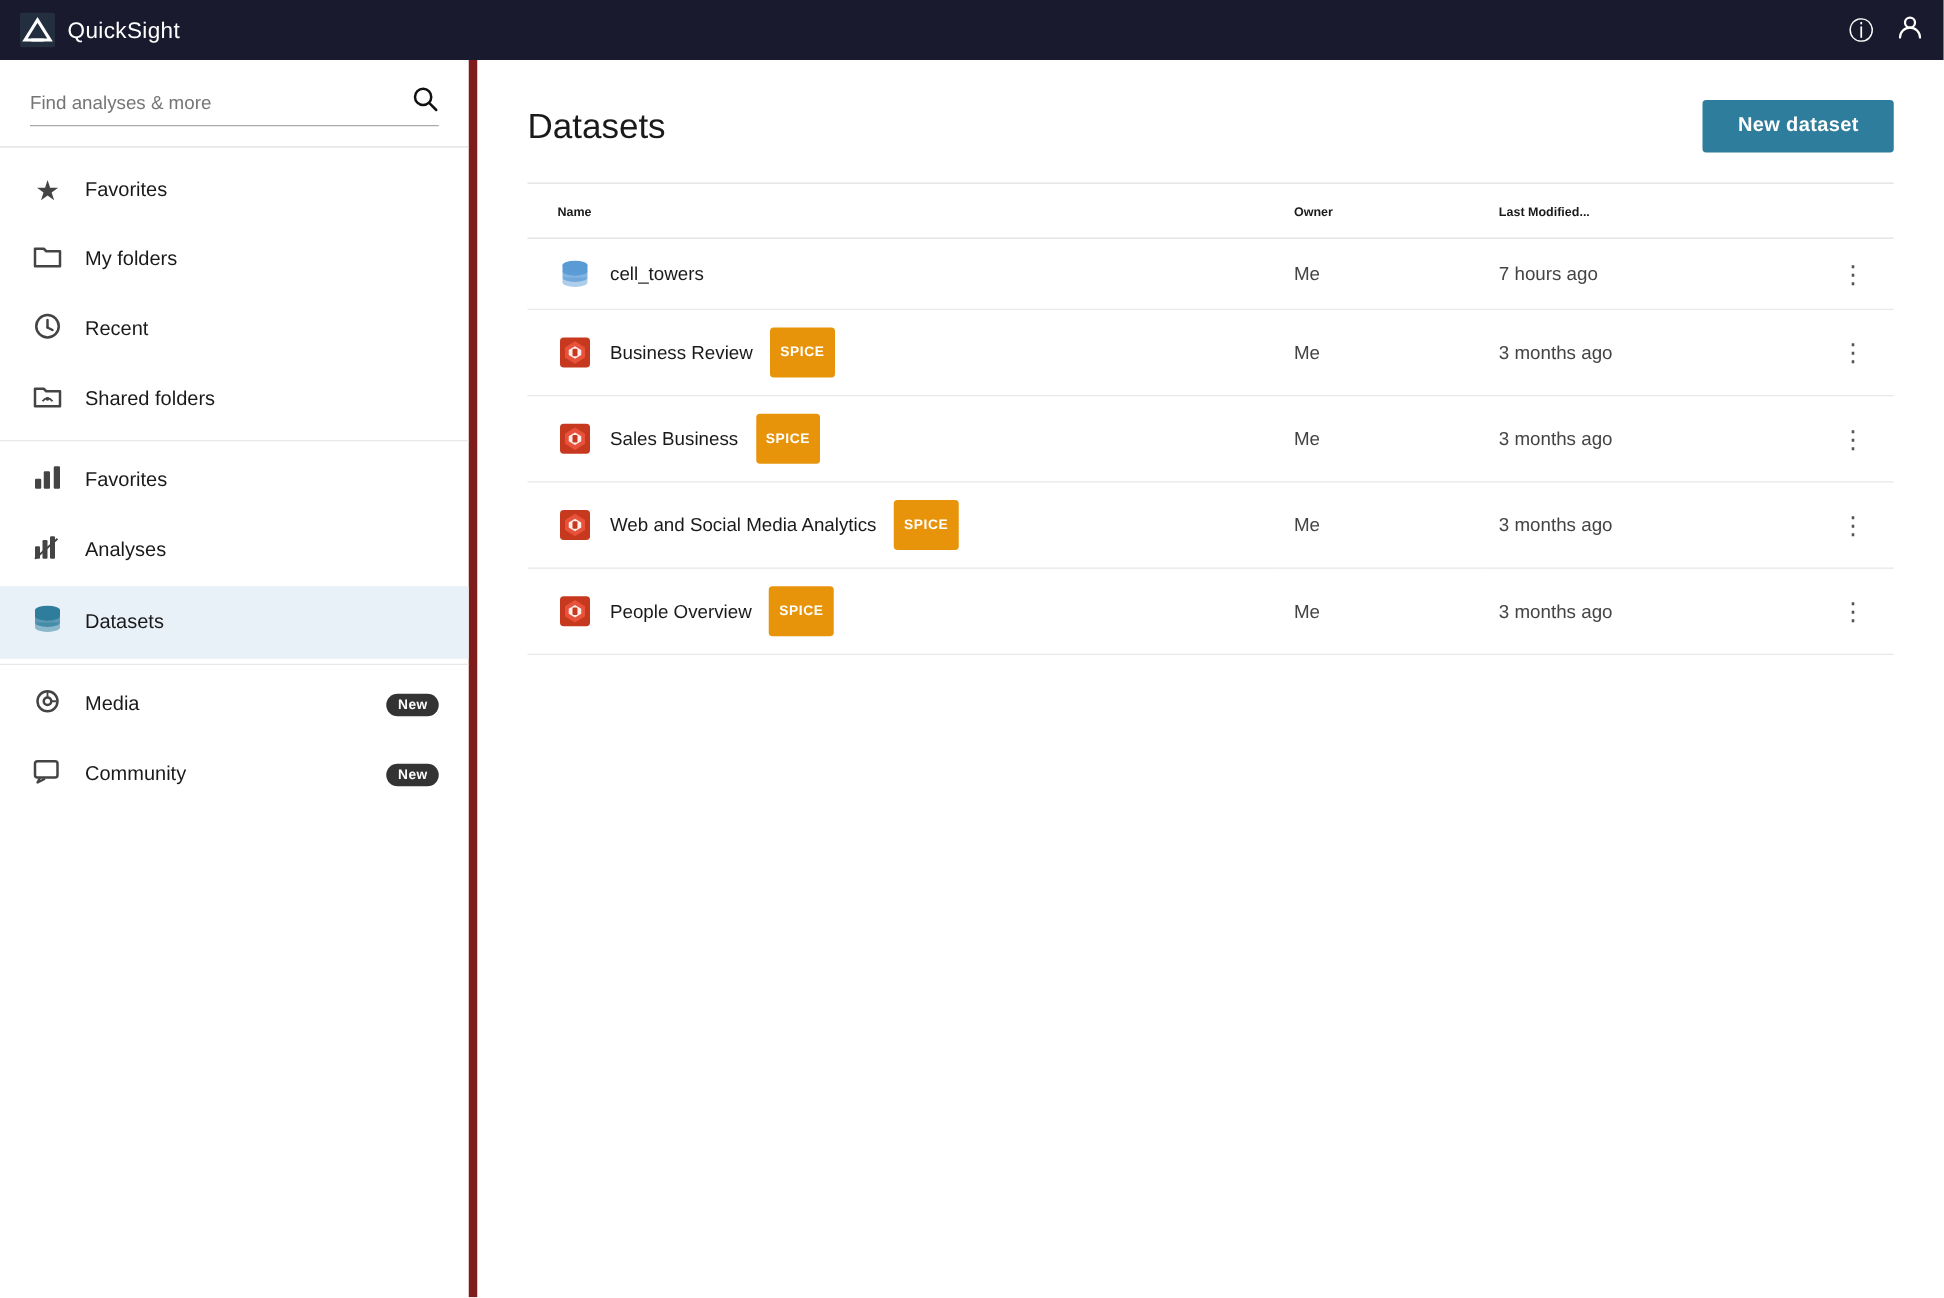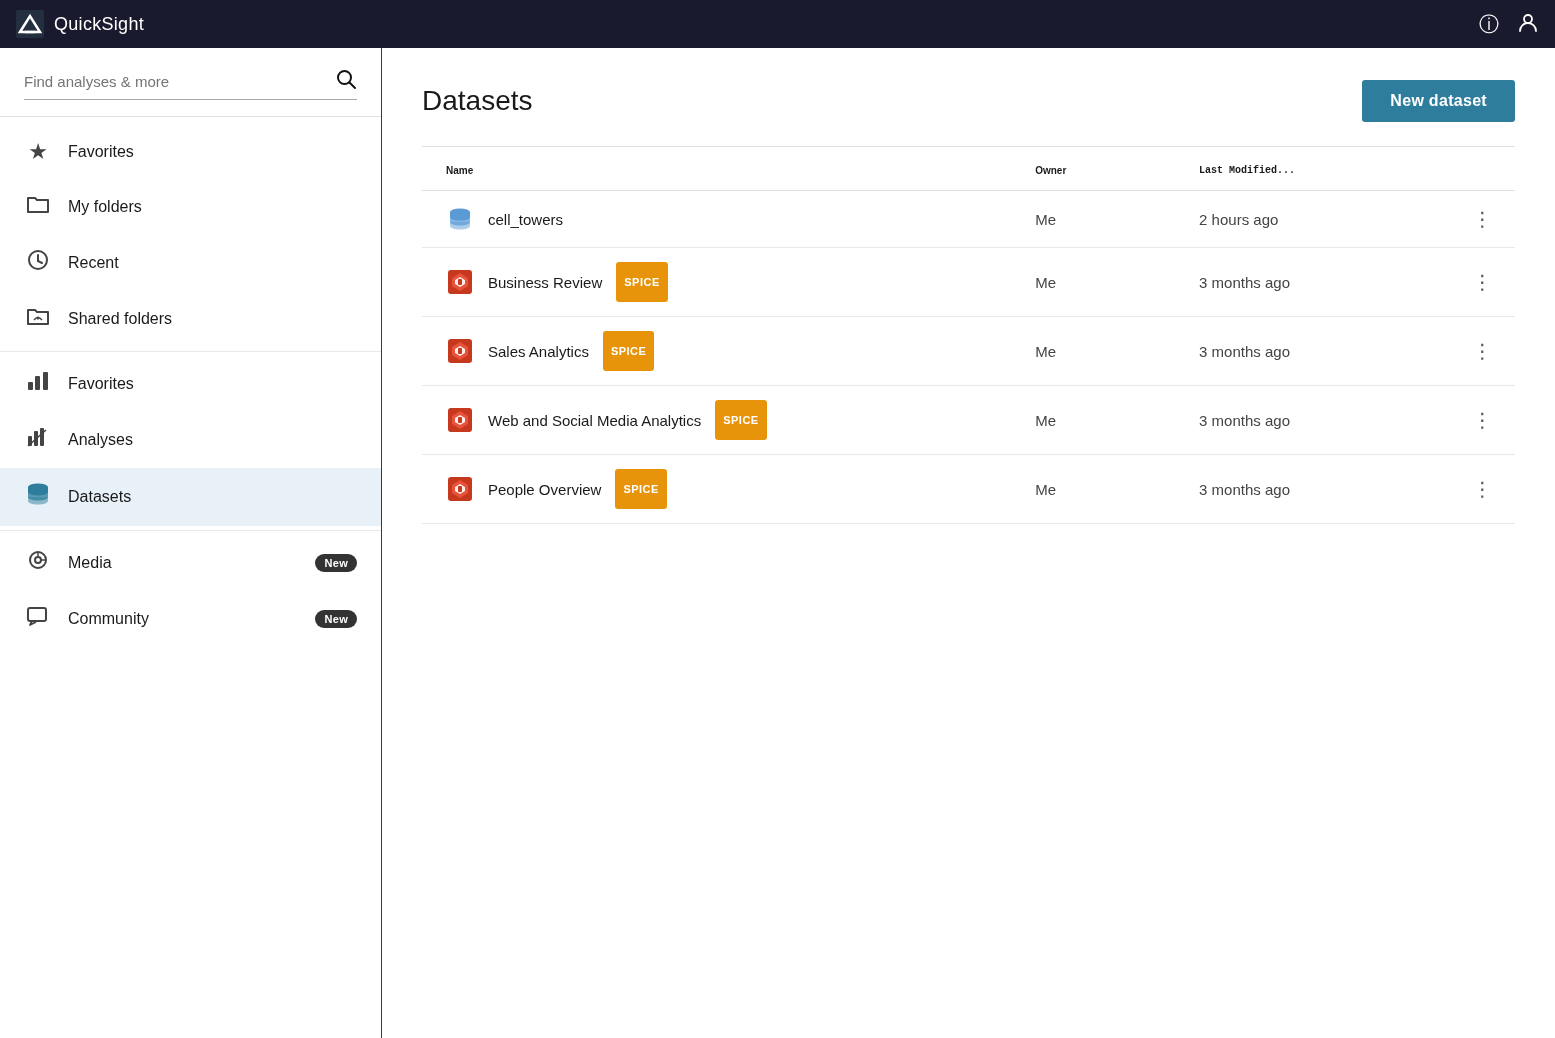--- a/index.html
+++ b/index.html
@@ -21,21 +21,21 @@
     .topnav-right { display: flex; align-items: center; gap: 18px; }
     .topnav-icon { color: #fff; font-size: 20px; cursor: pointer; }
 
     
     .layout { display: flex; flex: 1; overflow: hidden; }
 
     
     .sidebar {
       width: 382px;
       background: #fff;
-      border-right: 1px solid #7f1d1d;
+      border-right: 7px solid #7f1d1d;
       display: flex;
       flex-direction: column;
       flex-shrink: 0;
       overflow-y: auto;
     }
 
     .search-bar {
       padding: 20px 24px 16px;
       border-bottom: 1px solid #e0e0e0;
     }
@@ -121,21 +121,21 @@
     .dataset-table thead tr { border-bottom: 1px solid #e0e0e0; }
     .dataset-table th {
       text-align: left;
       font-size: 10px;
       font-weight: 700;
       color: #1a1a1a;
       padding: 14px 12px;
     }
     .dataset-table th.col-name { width: 55%; padding-left: 24px; }
     .dataset-table th.col-owner { width: 15%; }
-    .dataset-table th.col-modified { width: 25%; font-family: Liberation Mono, monospace; }
+    .dataset-table th.col-modified { width: 25%; }
     .dataset-table th.col-actions { width: 5%; }
 
     .dataset-table tbody tr { border-bottom: 1px solid #e8e8e8; }
     .dataset-table td { padding: 14px 12px; font-size: 15px; color: #444; vertical-align: middle; }
     .dataset-table td.col-name { padding-left: 24px; }
 
     .cell-name-wrap { display: flex; align-items: center; gap: 14px; }
     .dataset-name { font-size: 15px; color: #1a1a1a; font-weight: 400; }
 
     .spice-badge {
@@ -321,21 +321,21 @@
         <ellipse cx="14" cy="7" rx="10" ry="3.5" fill="#5b9bd5"></ellipse>
         <path d="M4 7v5c0 1.9 4.5 3.5 10 3.5s10-1.6 10-3.5V7" fill="#5b9bd5"></path>
         <path d="M4 12v5c0 1.9 4.5 3.5 10 3.5s10-1.6 10-3.5v-5" fill="#5b9bd5" opacity="0.75"></path>
         <path d="M4 17v4c0 1.9 4.5 3.5 10 3.5s10-1.6 10-3.5v-4" fill="#5b9bd5" opacity="0.5"></path>
       </svg>
           <span class="dataset-name">cell_towers</span>
 
         </div>
       </td>
       <td class="col-owner">Me</td>
-      <td class="col-modified">2 hours ago</td>
+      <td class="col-modified">7 hours ago</td>
       <td class="col-actions">
         <span class="three-dots">⋮</span>
       </td>
     </tr>
           <tr>
       <td class="col-name">
         <div class="cell-name-wrap">
           <svg width="28" height="28" viewBox="0 0 28 28" fill="none">
         <rect x="2" y="2" width="24" height="24" rx="3" fill="#c7391e"></rect>
         <polygon points="14,5 22,10 22,18 14,23 6,18 6,10" fill="#e8523a"></polygon>
@@ -354,21 +354,21 @@
     </tr>
           <tr>
       <td class="col-name">
         <div class="cell-name-wrap">
           <svg width="28" height="28" viewBox="0 0 28 28" fill="none">
         <rect x="2" y="2" width="24" height="24" rx="3" fill="#c7391e"></rect>
         <polygon points="14,5 22,10 22,18 14,23 6,18 6,10" fill="#e8523a"></polygon>
         <polygon points="14,9 19,12 19,16 14,19 9,16 9,12" fill="#fff" opacity="0.9"></polygon>
         <rect x="12" y="11" width="4" height="6" fill="#c7391e" rx="1"></rect>
       </svg>
-          <span class="dataset-name">Sales Analytics</span>
+          <span class="dataset-name">Sales Business</span>
           <span class="spice-badge">SPICE</span>
         </div>
       </td>
       <td class="col-owner">Me</td>
       <td class="col-modified">3 months ago</td>
       <td class="col-actions">
         <span class="three-dots">⋮</span>
       </td>
     </tr>
           <tr>

